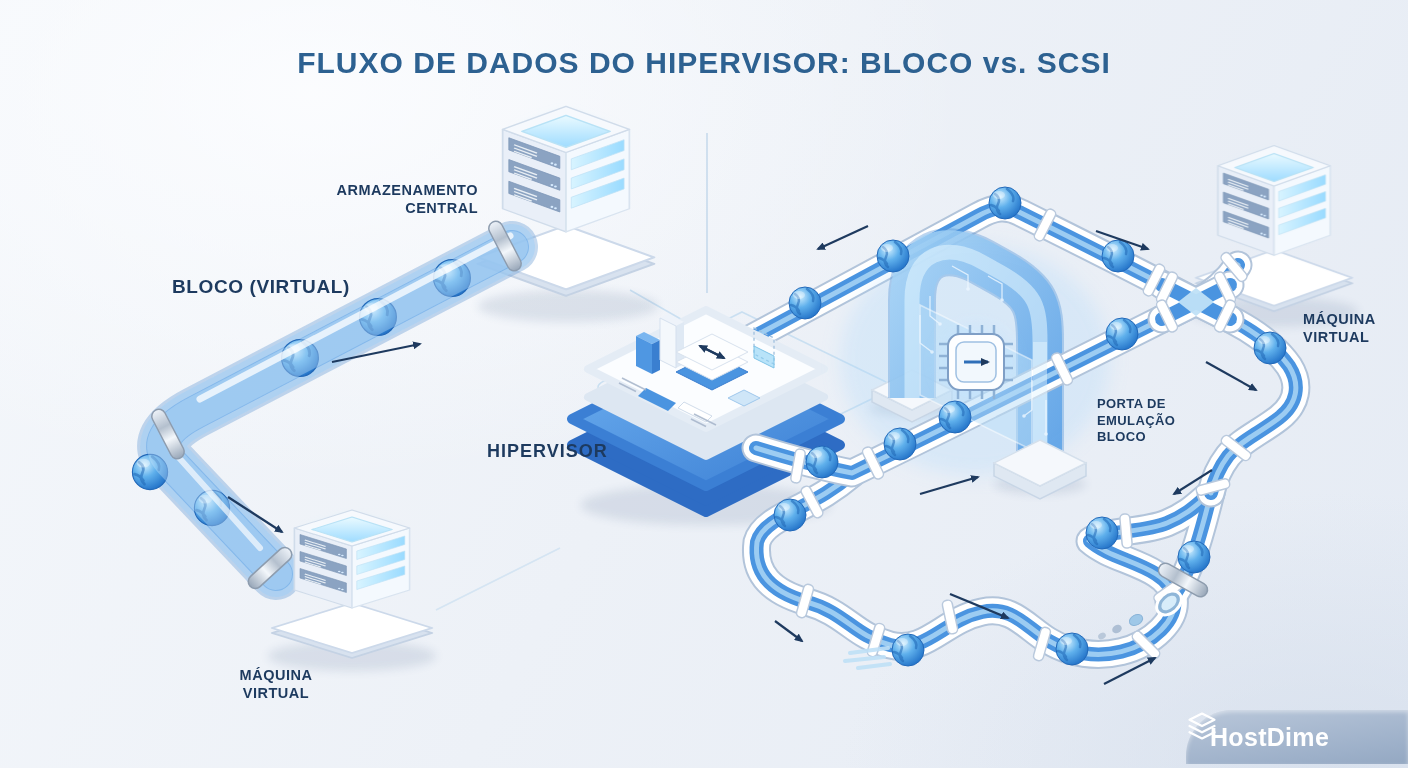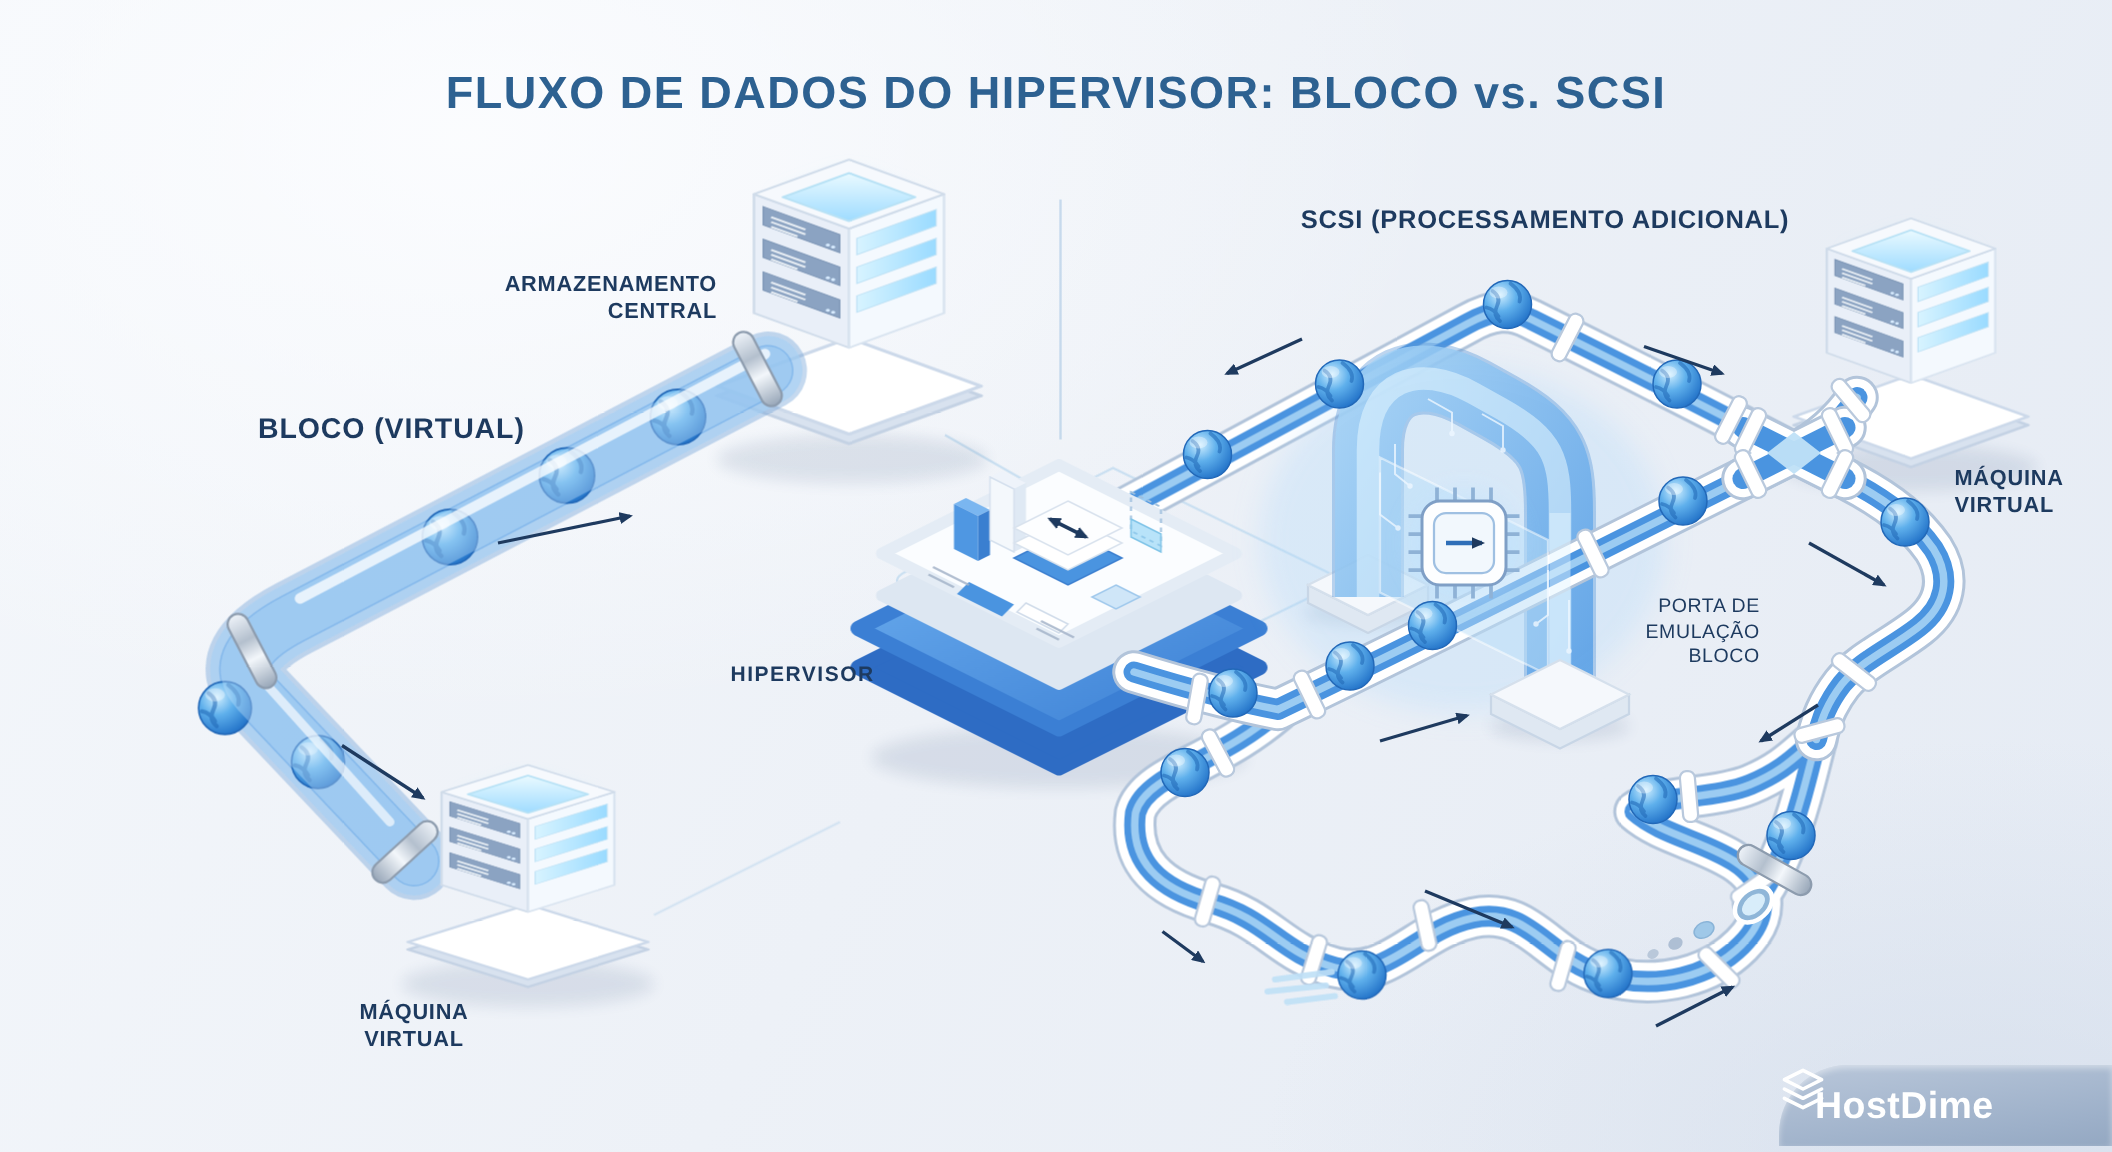--- a/index.html
+++ b/index.html
@@ -11,29 +11,29 @@
       radial-gradient(900px 500px at 95% 100%, rgba(205,216,232,.55) 0%, rgba(205,216,232,0) 55%),
       linear-gradient(118deg,#f4f7fb 0%,#edf1f7 48%,#e5ebf4 100%);
   }
   .stage svg{position:absolute;left:0;top:0;}
   .lbl{position:absolute;color:#1d3a5f;}
   .title{left:0;right:0;top:46px;text-align:center;font-size:30px;font-weight:600;
          color:#2d6191;letter-spacing:1px;}
   .lbl-storage{left:250px;top:181px;width:228px;text-align:right;font-size:14.5px;
          font-weight:700;line-height:18px;letter-spacing:.5px;}
   .lbl-bloco{left:172px;top:276px;font-size:19px;font-weight:700;letter-spacing:.6px;}
-  .lbl-hiperv{left:487px;top:441px;font-size:14px;font-weight:700;letter-spacing:1px;}
+  .lbl-hiperv{left:487px;top:441px;font-size:18px;font-weight:700;letter-spacing:1px;}
   .lbl-scsi{left:790px;top:137px;width:480px;text-align:center;font-size:17px;
          font-weight:700;letter-spacing:.5px;}
   .lbl-vml{left:196px;top:666px;width:160px;text-align:center;font-size:14.5px;
          font-weight:700;line-height:18px;letter-spacing:.5px;}
   .lbl-vmr{left:1303px;top:310px;font-size:14.5px;font-weight:700;line-height:18px;
          letter-spacing:.5px;}
-  .lbl-porta{left:1097px;top:396px;font-size:13px;font-weight:400;line-height:16.5px;
-         letter-spacing:.4px;text-align:right;}
+  .lbl-porta{left:1097px;top:396px;font-size:13px;font-weight:700;line-height:16.5px;
+         letter-spacing:.4px;}
   .banner{position:absolute;left:1186px;top:710px;width:222px;height:54px;
          border-top-left-radius:46px;
          background:linear-gradient(172deg,#b9c7da 0%,#9db0c9 75%,#94a8c2 100%);
          box-shadow:inset 0 2px 4px rgba(255,255,255,.45);
          display:flex;align-items:center;padding-left:24px;box-sizing:border-box;gap:9px;}
   .banner .btxt{color:#ffffff;font-weight:700;font-size:25px;letter-spacing:.3px;}
 </style>
 </head>
 <body>
 
@@ -370,21 +370,20 @@
   <div>ARMAZENAMENTO</div>
   <div>CENTRAL</div>
 </div>
 
 <div class="lbl title">FLUXO DE DADOS DO HIPERVISOR: BLOCO vs. SCSI</div>
 
 <div class="lbl lbl-bloco">BLOCO (VIRTUAL)</div>
 
 <div class="lbl lbl-hiperv">HIPERVISOR</div>
 
-<div class="lbl lbl-scsi">SCSI (PROCESSAMENTO ADICIONAL)</div>
 
 <div class="lbl lbl-vml">
   <div>MÁQUINA</div>
   <div>VIRTUAL</div>
 </div>
 
 <div class="lbl lbl-vmr">
   <div>MÁQUINA</div>
   <div>VIRTUAL</div>
 </div>

